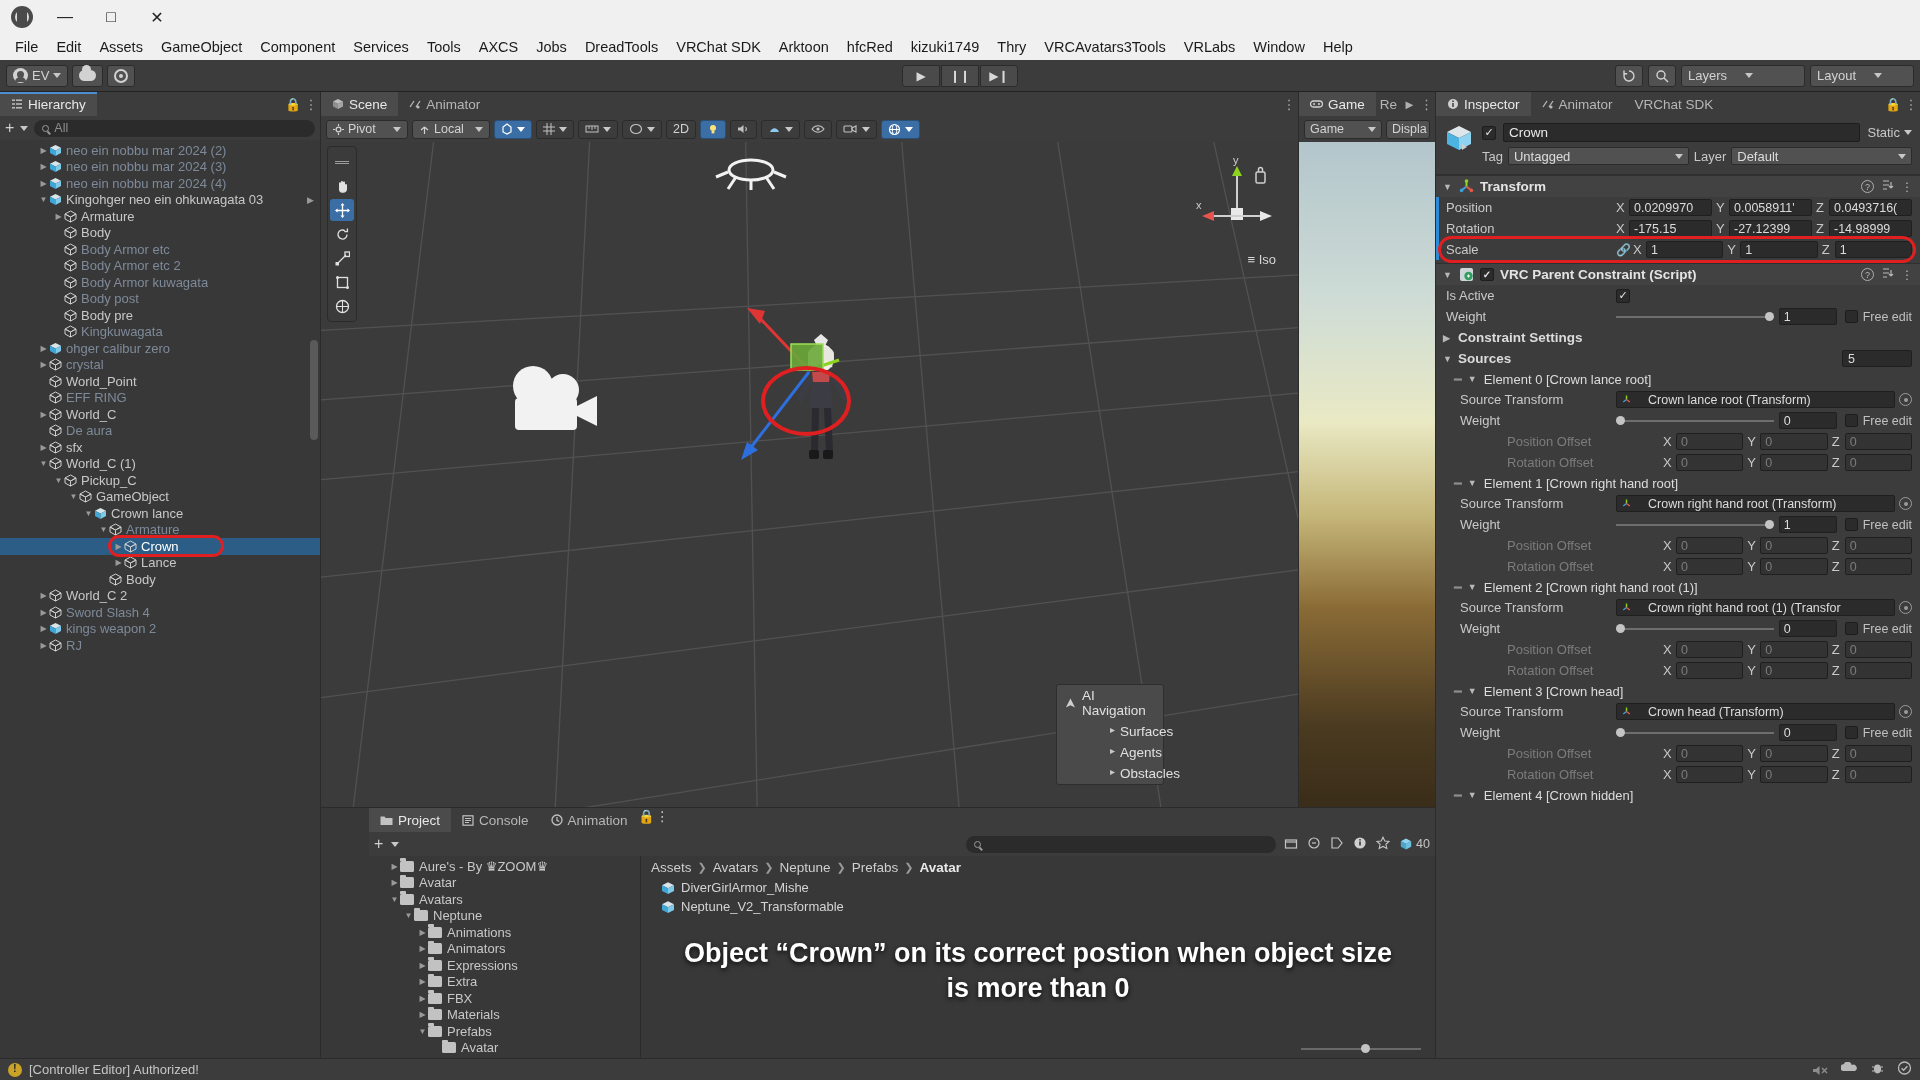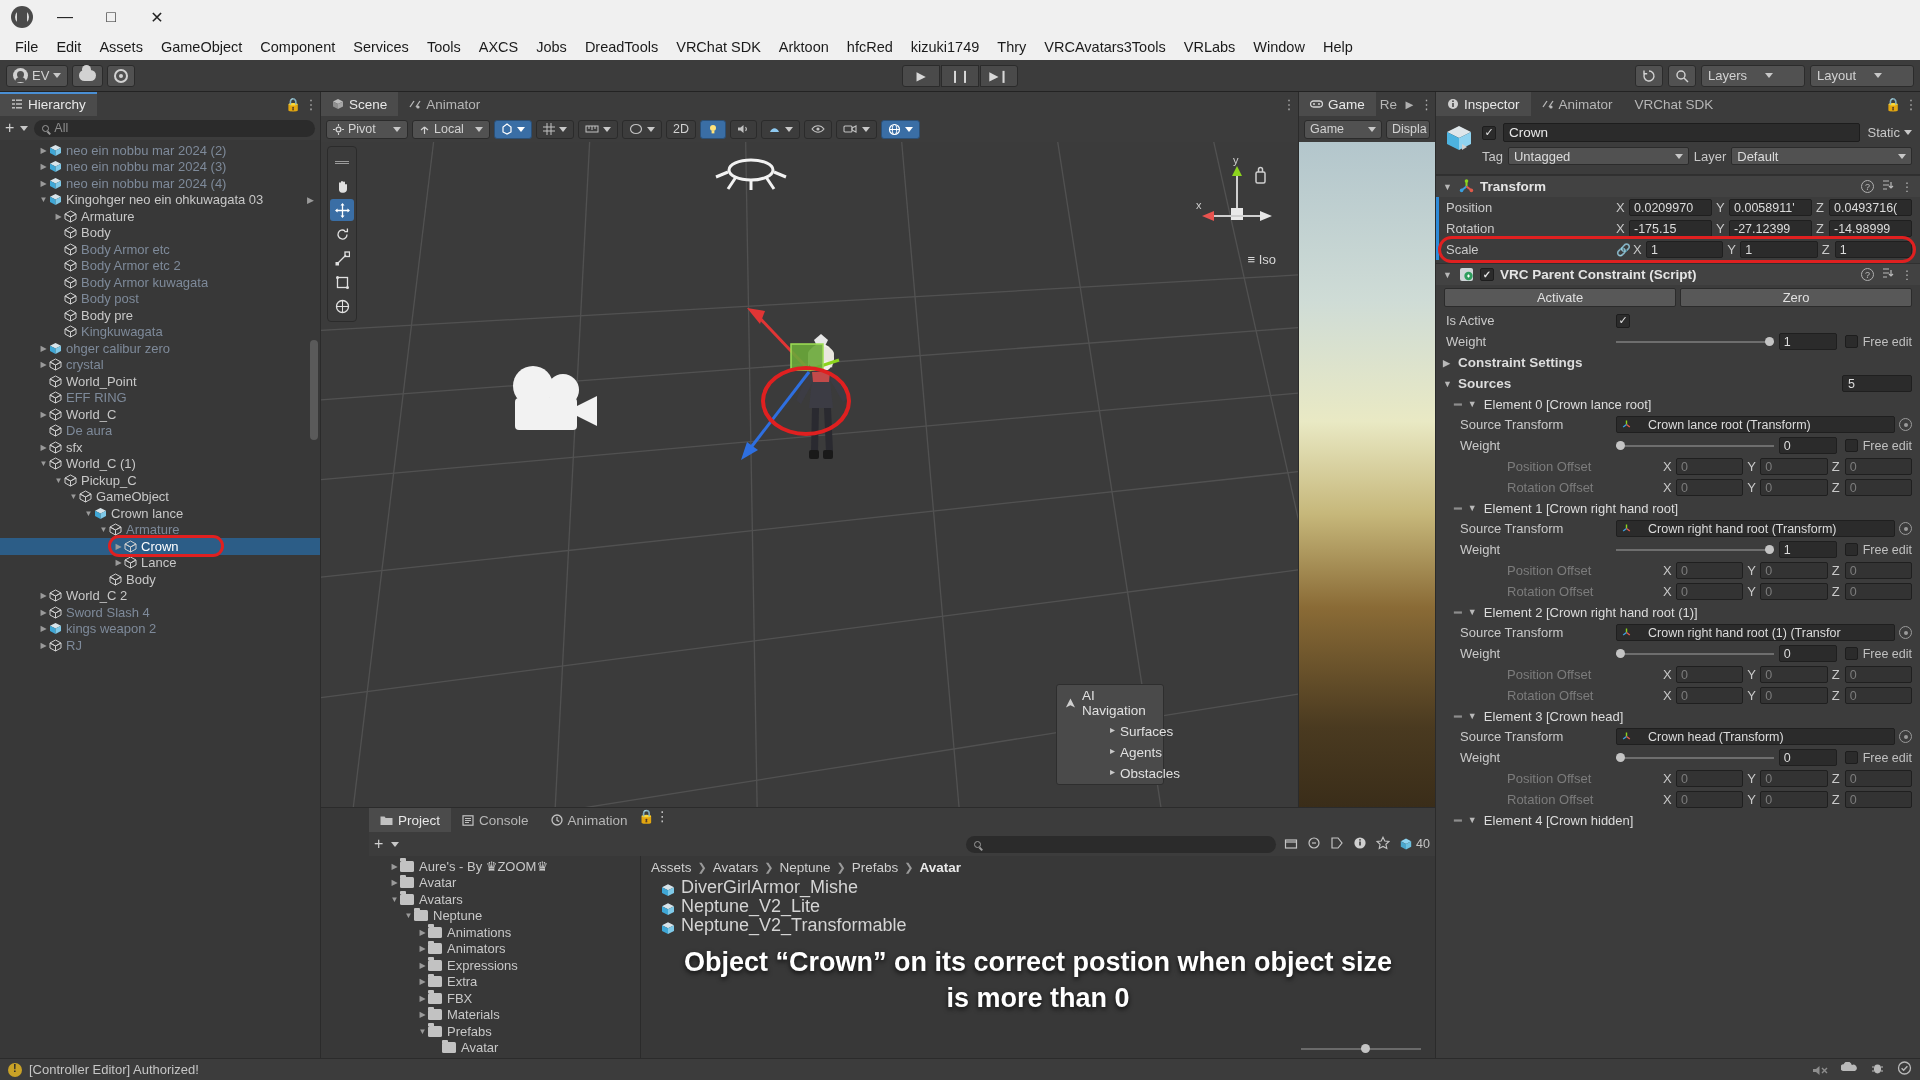--- a/index.html
+++ b/index.html
@@ -266,21 +266,21 @@
   .proj-body{flex:1;display:flex;min-height:0;}
   .proj-tree{width:272px;background:#383838;overflow:hidden;border-right:1px solid #2b2b2b;position:relative;padding-top:2px;}
   .prow{height:16.5px;display:flex;align-items:center;font-size:13px;color:#c8c8c8;white-space:nowrap;}
   .folder{width:14px;height:11px;flex:0 0 14px;margin-right:5px;position:relative;}
   .folder:before{content:"";position:absolute;inset:0;background:#c2c2c2;border-radius:1.5px;}
   .folder:after{content:"";position:absolute;left:0;top:-2.5px;width:6px;height:3px;background:#c2c2c2;border-radius:1px 1px 0 0;}
   .proj-main{flex:1;background:#383838;display:flex;flex-direction:column;min-width:0;}
   .breadcrumb{height:22px;display:flex;align-items:center;gap:6px;padding:0 10px;font-size:13.5px;color:#cfcfcf;}
   .breadcrumb .sepr{color:#9a9a9a;font-size:11px;}
   .breadcrumb .cur{font-weight:bold;color:#e8e8e8;}
-  .asset-row{height:19px;display:flex;align-items:center;gap:6px;padding-left:20px;font-size:18px;color:#d4d4d4;}
+  .asset-row{height:19px;display:flex;align-items:center;gap:6px;padding-left:20px;font-size:13px;color:#d4d4d4;}
   .prefab-ico{width:14px;height:14px;flex:0 0 14px;}
   .caption-area{flex:1;display:flex;align-items:center;justify-content:center;padding:0 40px 14px;}
   .caption{
     color:#fff;font-size:27px;font-weight:bold;text-align:center;line-height:1.3;
     text-shadow:0 2px 5px rgba(0,0,0,.8);
   }
   .zoom-slider{height:18px;display:flex;align-items:center;justify-content:flex-end;padding-right:14px;}
   .zs-track{width:120px;height:2px;background:#6a6a6a;position:relative;}
   .zs-knob{position:absolute;left:60px;top:-4px;width:9px;height:9px;border-radius:50%;background:#c4c4c4;}
 
@@ -360,21 +360,21 @@
             <path d="M7 2a5 5 0 1 1-4.6 3" fill="none" stroke="#d2d2d2" stroke-width="1.4"></path>
             <path d="M2 1.5v3.2h3.2" fill="none" stroke="#d2d2d2" stroke-width="1.4"></path>
           </svg>
       </div>
       <div class="tb-btn">
         <svg width="14" height="14" viewBox="0 0 14 14">
             <circle cx="6" cy="6" r="4" fill="none" stroke="#d2d2d2" stroke-width="1.4"></circle>
             <path d="M9 9l4 4" stroke="#d2d2d2" stroke-width="1.4"></path>
           </svg>
       </div>
-      <div class="drop" style="width:104px">
+      <div class="drop" style="width:124px">
         <span>Layers</span>
         <span class="caret"></span>
       </div>
       <div class="drop" style="width:104px">
         <span>Layout</span>
         <span class="caret"></span>
       </div>
     </div>
   </div>
 
@@ -1187,28 +1187,20 @@
                       <path d="M13 4.2v5.8L7 13V7.2z" fill="#7fc9e8"></path>
                     </svg></span>
                   <span>DiverGirlArmor_Mishe</span>
                 </div>
                 <div class="asset-row">
                   <span class="prefab-ico"><svg width="14" height="14" viewBox="0 0 14 14">
                       <path d="M7 1.2 13 4.2 7 7.2 1 4.2z" fill="#d8e4ea"></path>
                       <path d="M1 4.2v5.8L7 13V7.2z" fill="#3fa7d6"></path>
                       <path d="M13 4.2v5.8L7 13V7.2z" fill="#7fc9e8"></path>
                     </svg></span>
-                  <span>Neptune_V2_Lite</span>
-                </div>
-                <div class="asset-row">
-                  <span class="prefab-ico"><svg width="14" height="14" viewBox="0 0 14 14">
-                      <path d="M7 1.2 13 4.2 7 7.2 1 4.2z" fill="#d8e4ea"></path>
-                      <path d="M1 4.2v5.8L7 13V7.2z" fill="#3fa7d6"></path>
-                      <path d="M13 4.2v5.8L7 13V7.2z" fill="#7fc9e8"></path>
-                    </svg></span>
                   <span>Neptune_V2_Transformable</span>
                 </div>
               </div>
             <div class="caption-area">
               <div class="caption">Object “Crown” on its correct postion when object size is more than 0</div>
             </div>
             <div class="zoom-slider">
               <div class="zs-track">
                 <div class="zs-knob"></div>
               </div>
@@ -1358,24 +1350,20 @@
             <span>
               <svg width="13" height="13" viewBox="0 0 13 13">
                   <path d="M2 2h6M2 6h6M2 10h4" stroke="#b9b9b9" stroke-width="1.2"></path>
                   <path d="M10 3v6M8 7l2 2 2-2" stroke="#b9b9b9" stroke-width="1.2" fill="none"></path>
                 </svg>
             </span>
             <span>⋮</span>
           </span>
         </div>
 
-        <div class="btn-row">
-          <div class="ubtn">Activate</div>
-          <div class="ubtn">Zero</div>
-        </div>
 
         <div class="prop-row">
           <span class="pname">Is Active</span>
           <span class="chk">✓</span>
         </div>
 
         <div class="slider-row">
           <span class="pname">Weight</span>
           <div class="slider">
             <div class="track"></div>

